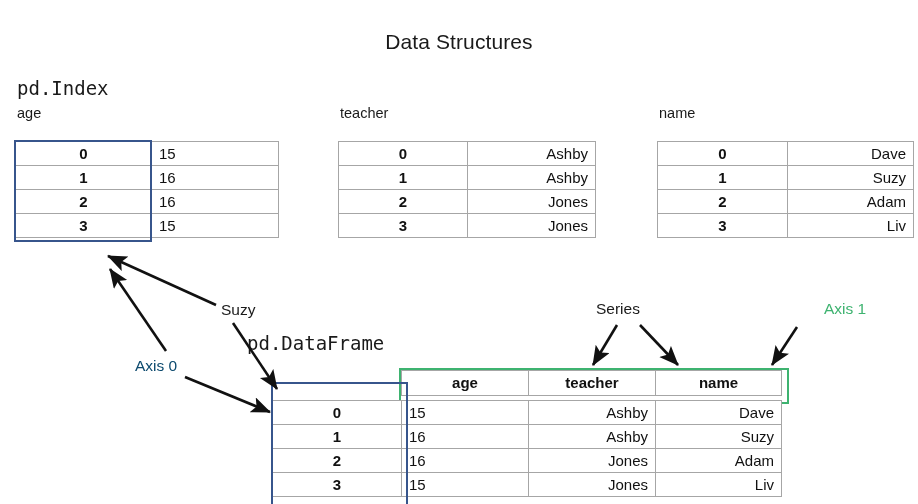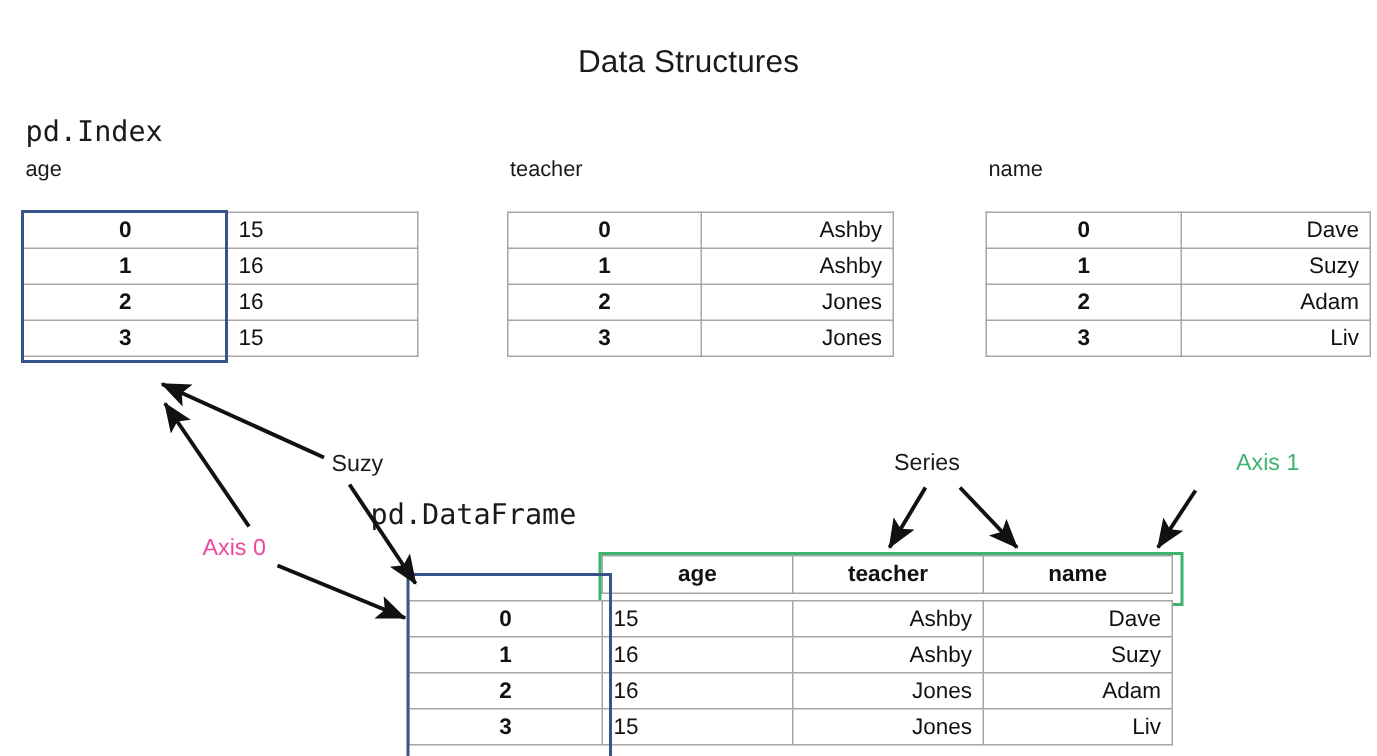--- a/index.html
+++ b/index.html
@@ -94,21 +94,21 @@
     pointer-events: none;
     background: transparent;
   }
 
   
   .anno {
     font-size: 15.5px;
     color: #1a1a1a;
     white-space: nowrap;
   }
-  .anno.axis0 { color: #ec4899; }
+  .anno.axis0 { color: #0c4a6e; }
   .anno.axis1 { color: #3eb370; }
 
   
   #arrow-layer {
     left: 0; top: 0;
     width: 918px; height: 504px;
     pointer-events: none;
   }
 </style>
 </head>

